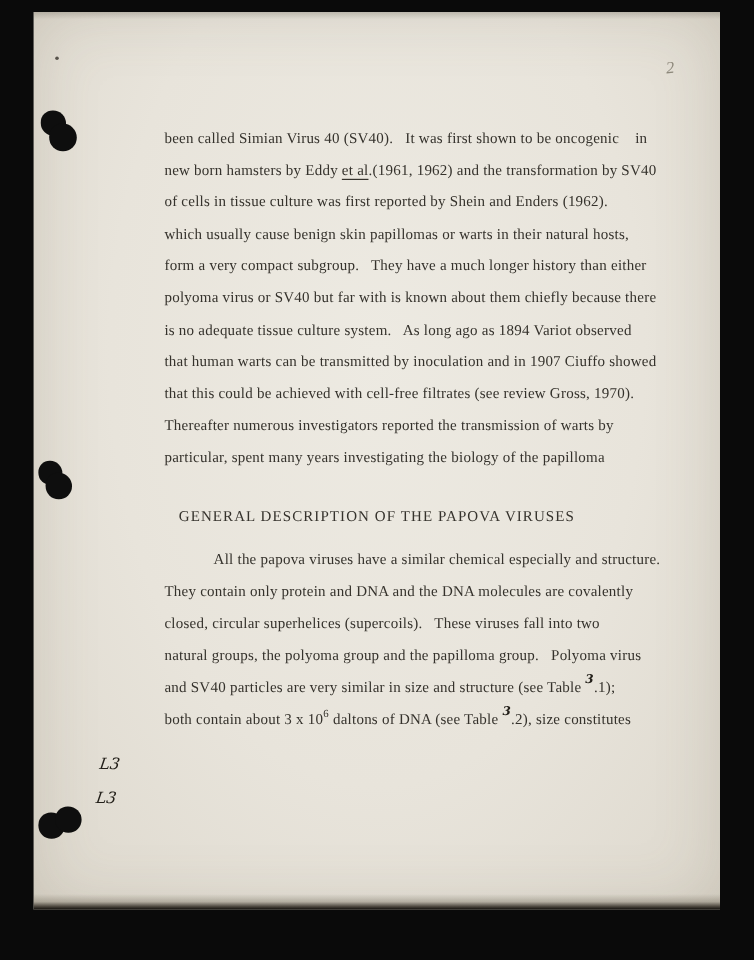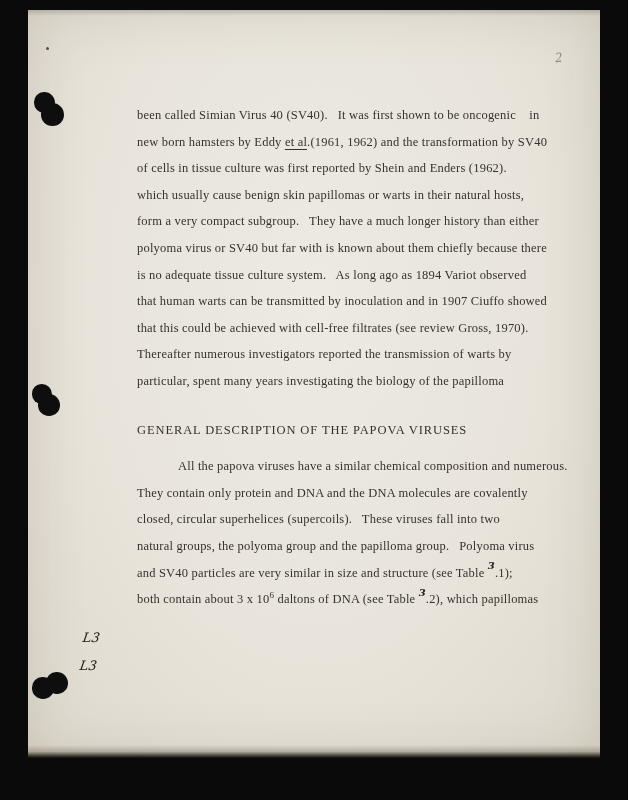--- a/index.html
+++ b/index.html
@@ -55,21 +55,21 @@
   }
   .paragraph { margin: 0; }
   .line {
     white-space: pre;
     line-height: 26.6px;
     height: 26.6px;
     letter-spacing: 0.2px;
   }
   .line.indent { padding-left: 41px; }
   .heading {
-    margin: 22px 0 10px 0;
+    margin: 22px 0 10px 12px;
   }
   .heading .line {
     letter-spacing: 0.9px;
   }
   .underline {
     text-decoration: underline;
     text-underline-offset: 3px;
     margin-top: 24px;
   }
   .sup {
@@ -171,23 +171,23 @@
           <div class="line"><span>is no adequate tissue culture system.   As long ago as 1894 Variot observed</span></div>
           <div class="line"><span>that human warts can be transmitted by inoculation and in 1907 Ciuffo showed</span></div>
           <div class="line"><span>that this could be achieved with cell-free filtrates (see review Gross, 1970).</span></div>
           <div class="line"><span>Thereafter numerous investigators reported the transmission of warts by</span></div>
           <div class="line"><span>particular, spent many years investigating the biology of the papilloma</span></div>
         </div>
         <div class="heading">
           <div class="line"><span>GENERAL DESCRIPTION OF THE PAPOVA VIRUSES</span></div>
         </div>
         <div class="paragraph">
-          <div class="line indent"><span>All the papova viruses have a similar chemical composition and numerous.</span></div>
+          <div class="line indent"><span>All the papova viruses have a similar chemical especially and structure.</span></div>
           <div class="line"><span>They contain only protein and DNA and the DNA molecules are covalently</span></div>
           <div class="line"><span>closed, circular superhelices (supercoils).   These viruses fall into two</span></div>
           <div class="line"><span>natural groups, the polyoma group and the papilloma group.   Polyoma virus</span></div>
           <div class="line"><span>and SV40 particles are very similar in size and structure (see Table </span><span class="hand-sup">3</span><span>.1);</span></div>
-          <div class="line"><span>both contain about 3 x 10</span><span class="sup">6</span><span> daltons of DNA (see Table </span><span class="hand-sup">3</span><span>.2), which papillomas</span></div>
+          <div class="line"><span>both contain about 3 x 10</span><span class="sup">6</span><span> daltons of DNA (see Table </span><span class="hand-sup">3</span><span>.2), size constitutes</span></div>
         </div>
       </div>
 
   </div>
 </div>
 
 </body></html>

